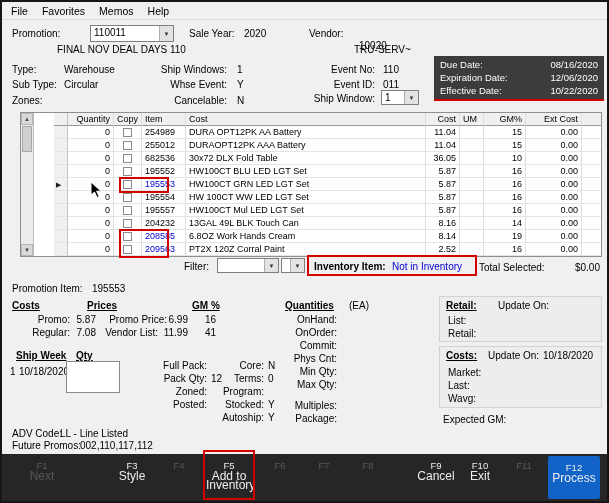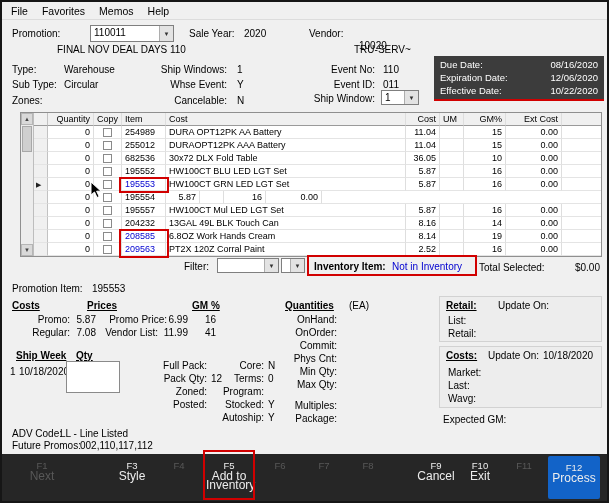--- a/index.html
+++ b/index.html
@@ -21,21 +21,21 @@
   
   .datesbox { position:absolute; left:432px; top:54px; width:170px; height:45px; background:#3c3c3c; color:#fff; padding:3px 6px; display:flex; flex-direction:column; justify-content:space-between; border-bottom:2px solid #d10000; }
   .datesbox .row { display:flex; justify-content:space-between; font-size:9.5px; line-height:11px; }
   
   .grid { position:absolute; left:18px; top:110px; width:582px; height:145px; background:#fff; border:1px solid #8f8f8f; display:flex; }
   .vscroll { width:13px; background:#ececec; border-right:1px solid #bdbdbd; display:flex; flex-direction:column; }
   .sb-btn { height:12px; background:#d9d9d9; border:1px solid #b5b5b5; font-size:6px; color:#444; text-align:center; line-height:10px; }
   .sb-thumb { height:26px; background:#cfcfcf; border:1px solid #a8a8a8; margin:1px 1px; }
   .sb-space { flex:1; }
   .gtable { flex:1; display:flex; flex-direction:column; overflow:hidden; }
-  .grow { display:flex; height:13px; }
+  .grow { display:flex; height:13px;margin-left:20px; }
   .grow.header { background:#f0f0f0; }
   .grow.header .gc { border-bottom:1px solid #9a9a9a; }
   .gc { border-right:1px solid #dedede; border-bottom:1px solid #e4e4e4; padding:1px 3px 0 3px; font-size:9px; line-height:10px; white-space:nowrap; overflow:hidden; }
   .c-gutter { width:14px; background:#f0f0f0; border-right:1px solid #c2c2c2; font-size:7px; color:#222; padding:2px 1px 0 2px; }
   .c-qty  { width:46px; text-align:right; }
   .c-copy { width:28px; text-align:center; }
   .c-item { width:44px; }
   .c-desc { width:240px; }
   .c-cost { width:34px; text-align:right; }
   .c-um   { width:24px; }
@@ -207,20 +207,21 @@
         <div class="gc c-gm">16</div>
         <div class="gc c-ext">0.00</div>
         <div class="gc c-fill"></div>
       </div>
 
       <div class="grow">
         <div class="gc c-gutter"></div>
         <div class="gc c-qty">0</div>
         <div class="gc c-copy"><span class="cb"></span></div>
         <div class="gc c-item">195554</div>
+        <div class="gc c-desc">HW 100CT WW LED LGT Set</div>
         <div class="gc c-cost">5.87</div>
         <div class="gc c-um"></div>
         <div class="gc c-gm">16</div>
         <div class="gc c-ext">0.00</div>
         <div class="gc c-fill"></div>
       </div>
 
       <div class="grow">
         <div class="gc c-gutter"></div>
         <div class="gc c-qty">0</div>

